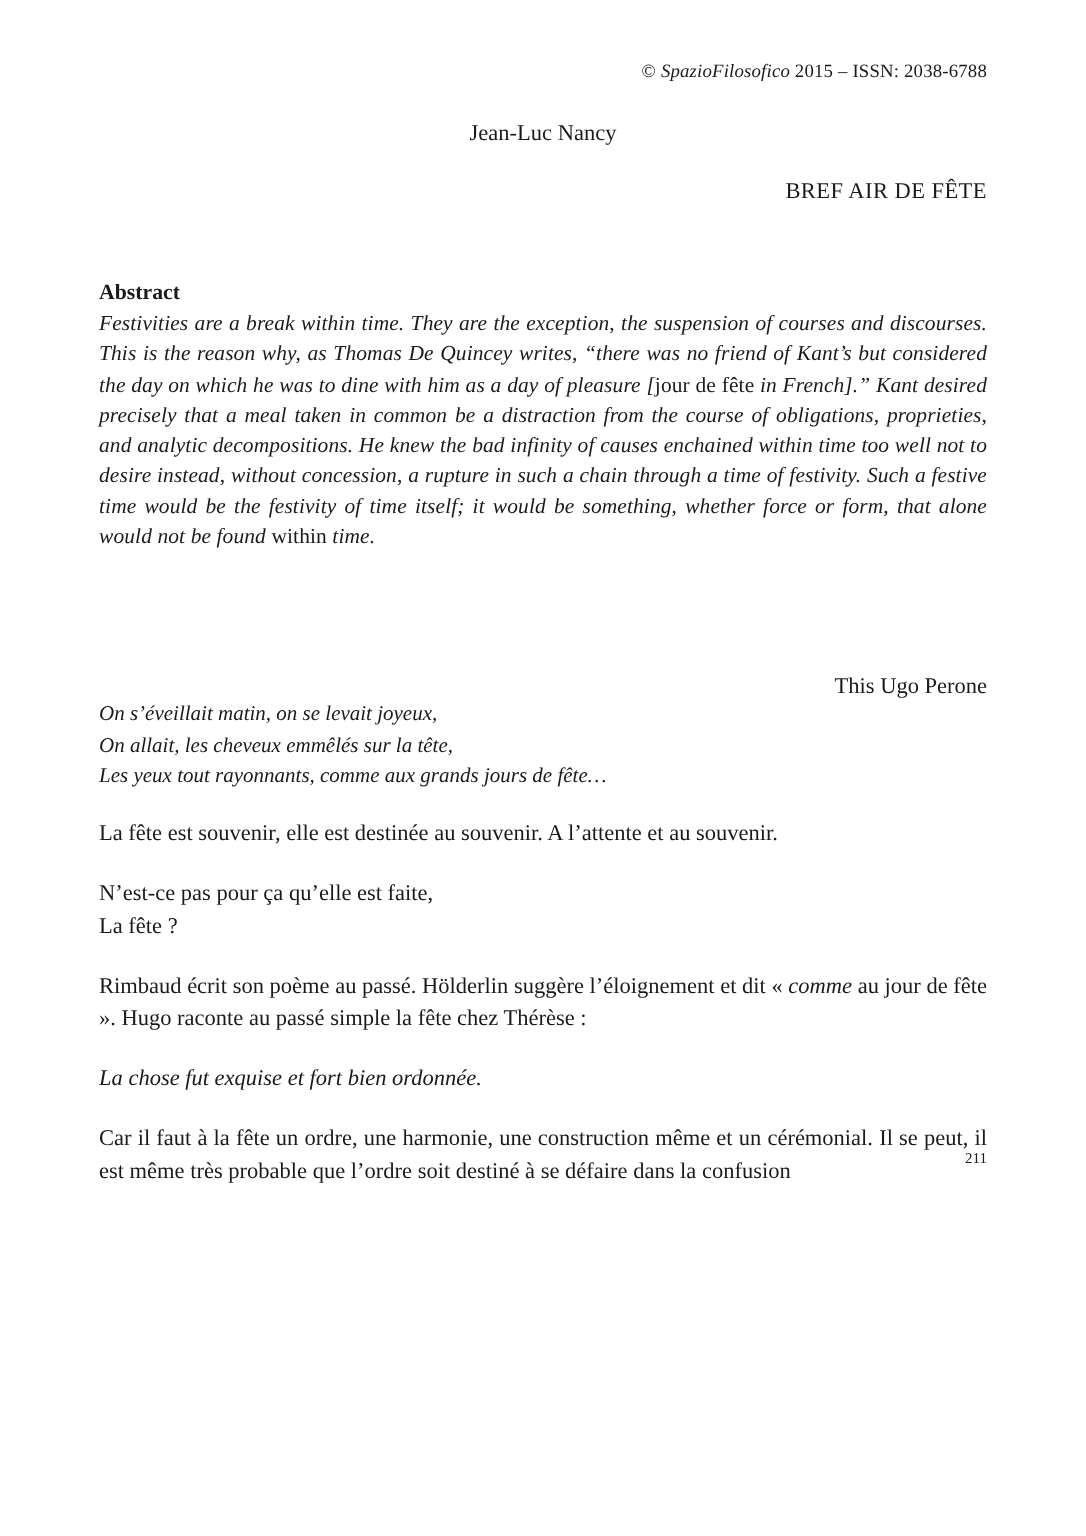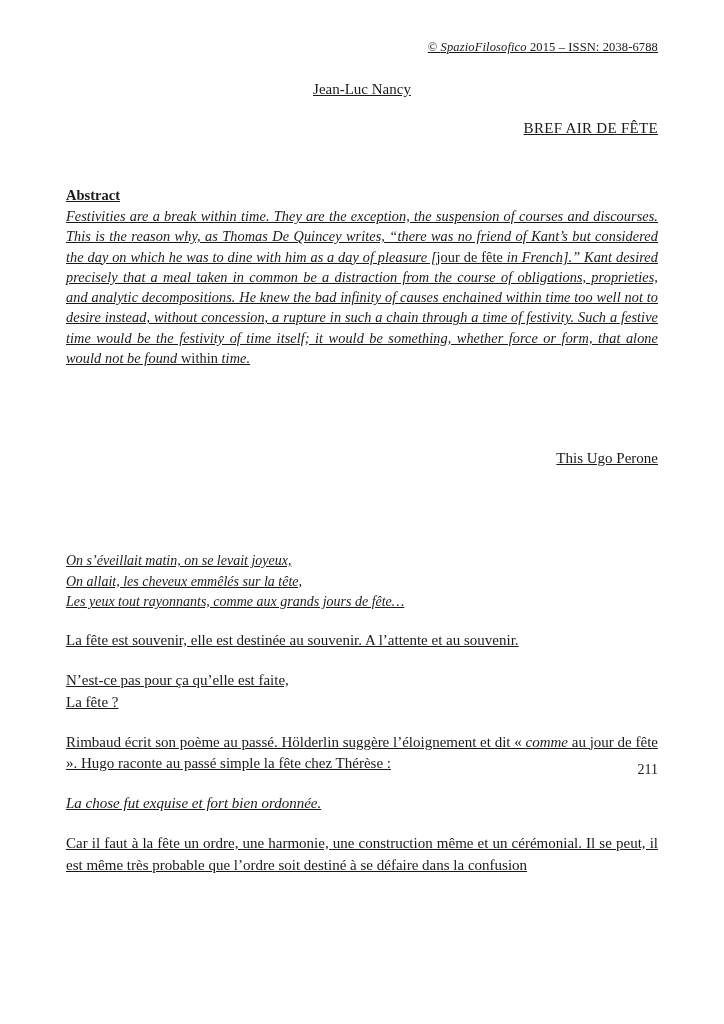--- a/index.html
+++ b/index.html
@@ -14,21 +14,20 @@
     color: #1a1a1a;
     position: relative;
     overflow: hidden;
   }
   .page {
     box-sizing: border-box;
     width: 724px;
     height: 820px;
     padding: 40px 66px 30px 66px;
     position: relative;
-    text-decoration: underline;
   }
   .header-line {
     text-align: right;
     font-size: 12.5px;
     color: #1a1a1a;
     margin-bottom: 0;
     letter-spacing: 0.01em;
   }
   .header-line .ital {
     font-style: italic;
@@ -63,39 +62,38 @@
   }
   .dedication {
     text-align: right;
     font-size: 15px;
     margin-top: 82px;
   }
   .poem {
     font-style: italic;
     font-size: 14px;
     line-height: 1.45;
-    margin-top: 84px;
   }
   .para {
     font-size: 15px;
     line-height: 1.45;
     margin-top: 18px;
     text-align: justify;
   }
   .para.ital {
     font-style: italic;
   }
   .para .ital-run {
     font-style: italic;
   }
   .folio {
     position: absolute;
     right: 66px;
     bottom: 42px;
-    font-size: 14px;
+    font-size: 10px;
   }
 </style>
 </head>
 <body>
 
 <div class="page">
 
   <div class="header-line">
     <span>© </span><span class="ital">SpazioFilosofico</span><span> 2015 – ISSN: 2038-6788</span>
   </div>

